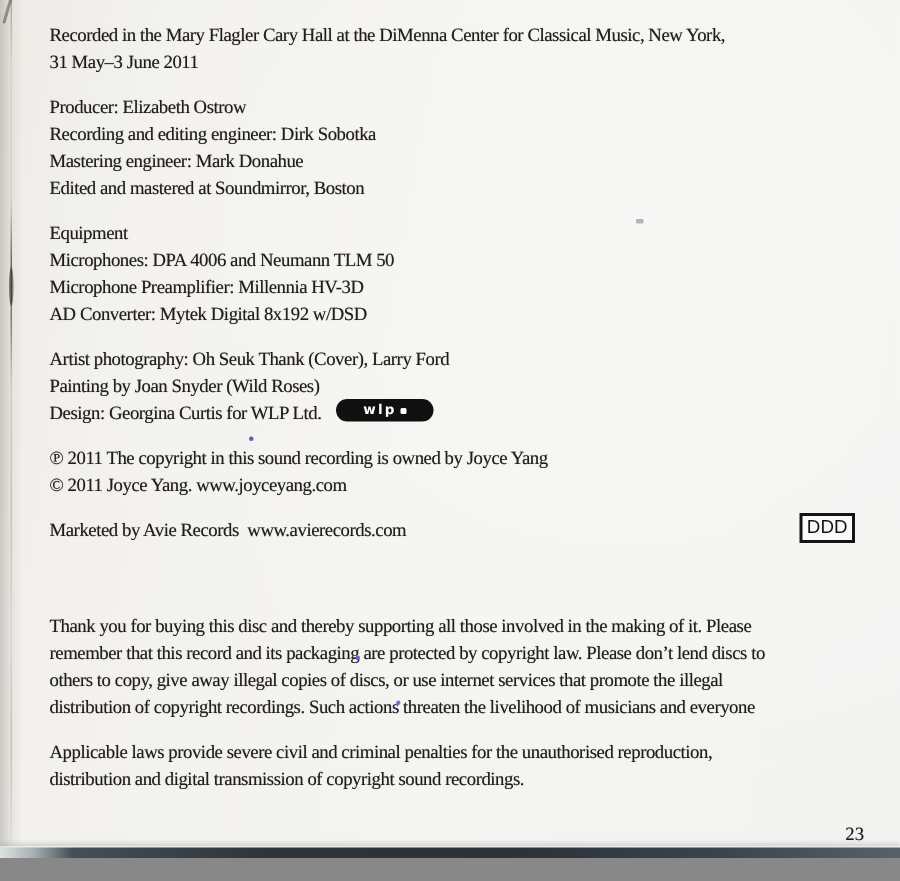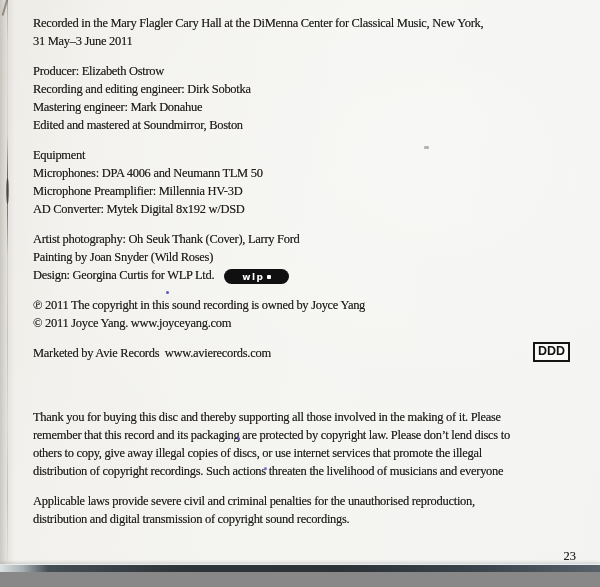--- a/index.html
+++ b/index.html
@@ -55,38 +55,38 @@
   .speck.s4 { left: 424px; top: 146px; width: 5px; height: 3px; background: rgba(95,95,100,0.45); border-radius: 1px; }
 
   .content {
     position: absolute; left: 33px; top: 14px; right: 30px;
     font-size: 12.5px; line-height: 18px; letter-spacing: -0.3px;
     text-shadow: 0 0 0.5px rgba(32,30,28,0.55);
   }
   .block { margin: 0 0 12px 0; }
   .line { white-space: pre; }
 
-  .design-row { display: flex; align-items: flex-end; }
+  .design-row { display: flex; align-items: flex-start; }
 
   .wlp-logo {
     display: inline-flex; align-items: center;
     height: 15px; padding: 0 18px; margin-left: 7px;
     background: #101010; border-radius: 9px;
     color: #ffffff; font-family: "DejaVu Sans", sans-serif;
     font-weight: bold; font-size: 9px; letter-spacing: 1.5px;
     text-shadow: none;
   }
   .wlp-dot { width: 4px; height: 4px; margin-left: 3px; background: #ffffff; border-radius: 1px; }
 
   .marketing-row { position: relative; margin-bottom: 46px; }
   .ddd-badge {
     position: absolute; right: 0; top: -2px;
     border: 2px solid #141414; background: #fafaf9; color: #131313;
     font-family: "Liberation Sans", "DejaVu Sans", sans-serif;
-    font-weight: 700; font-size: 12.5px; line-height: 15px;
+    font-weight: 400; font-size: 12.5px; line-height: 15px;
     padding: 0 3px 1px 3px; letter-spacing: 0; text-shadow: none;
     white-space: pre;
   }
 
   .page-number {
     position: absolute; top: 549px; right: 24px;
     font-size: 12.5px; color: #201e1c;
     text-shadow: 0 0 0.5px rgba(32,30,28,0.55);
   }
 </style>

